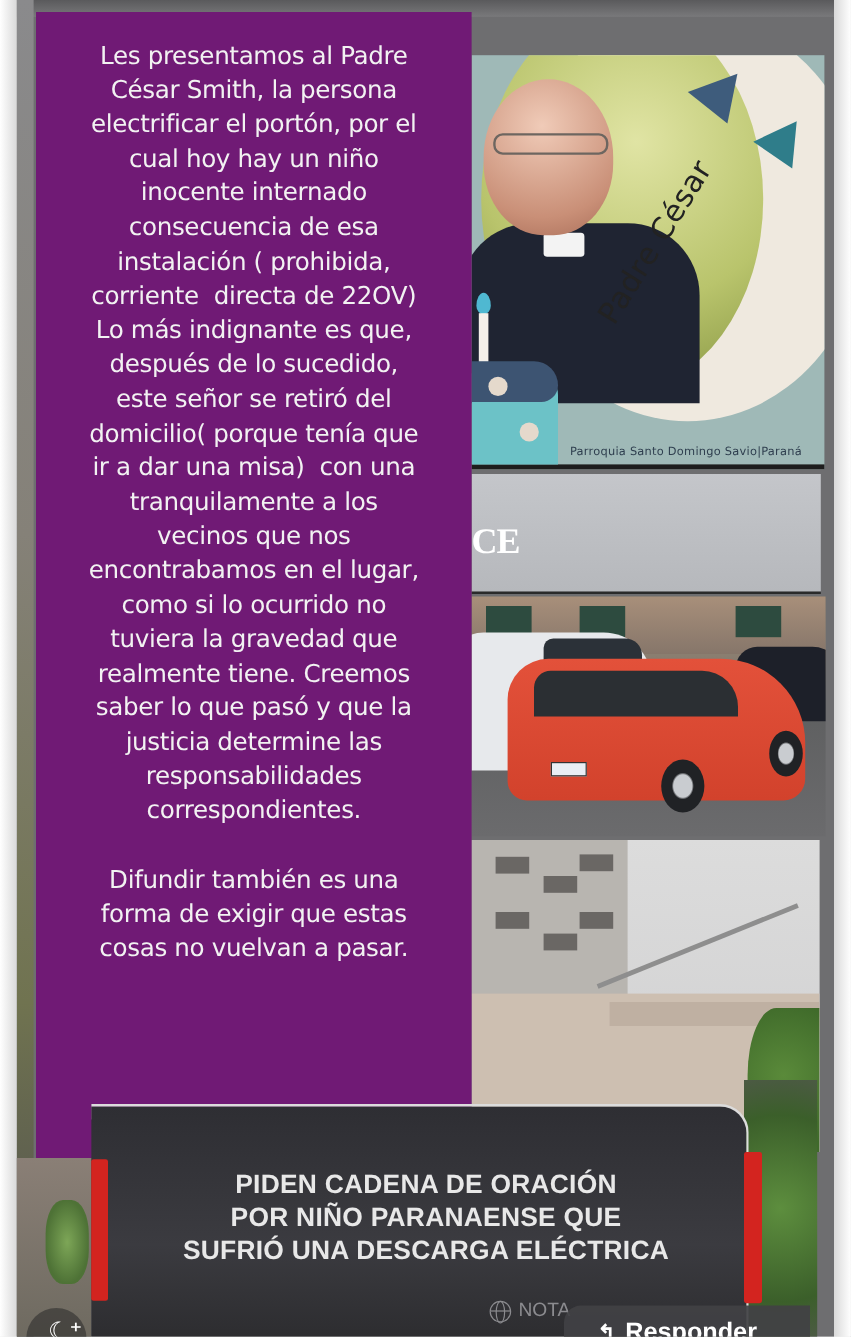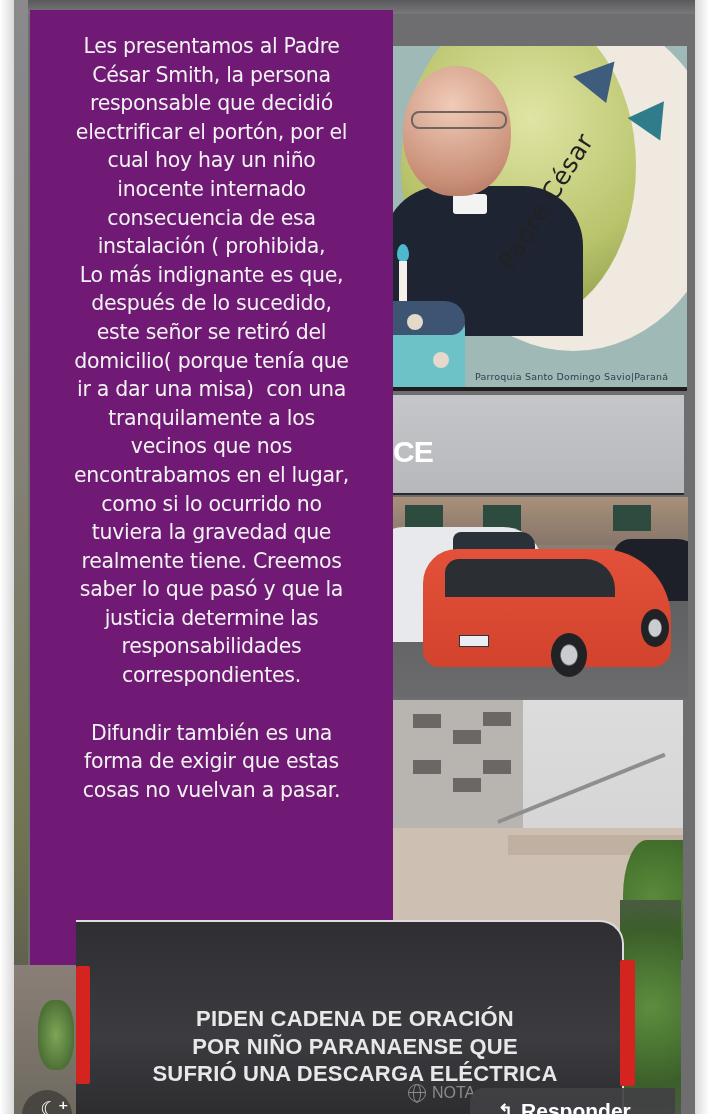--- a/index.html
+++ b/index.html
@@ -48,21 +48,21 @@
     background: #3d5472; border-radius: 0 20px 14px 0; }
   .cake-dot { position: absolute; width: 16px; height: 16px; border-radius: 50%; background: #e5d9cc; }
   .candle { position: absolute; left: 6px; top: 215px; width: 8px; height: 44px; background: #f4f0ea; }
   .flame { position: absolute; left: 4px; top: 198px; width: 12px; height: 18px; border-radius: 50% 50% 50% 50% / 60% 60% 40% 40%; background: #4fb8d1; }
   .priest-name { position: absolute; left: 124px; top: 200px; font-family: "DejaVu Sans", sans-serif;
     font-size: 25px; color: #222; transform: rotate(-58deg); transform-origin: left bottom; white-space: nowrap; letter-spacing: 0.5px; }
   .parish { position: absolute; left: 82px; top: 325px; font-size: 9.5px; color: #2f3f4f; white-space: nowrap; letter-spacing: 0.2px; }
 
   .card-banner-gray { position: absolute; left: 0; top: 355px; width: 291px; height: 100px;
     background: linear-gradient(#c4c6ca, #b6b8bc); border-bottom: 2px solid #2a2a2a; }
-  .banner-letters { position: absolute; left: 0; top: 40px; font-family: Liberation Sans, sans-serif;
+  .banner-letters { position: absolute; left: 0; top: 40px; font-family: Liberation Serif, serif;
     font-weight: bold; font-size: 30px; color: #ffffff; letter-spacing: -1px; }
 
   .card-car { position: absolute; left: 0; top: 457px; width: 295px; height: 200px; overflow: hidden;
     background: linear-gradient(#8a7e70 0%, #8a7e70 25%, #5e5f60 45%, #6b6b6d 100%); }
   .car-building { position: absolute; left: 0; top: 0; width: 100%; height: 48px; background: linear-gradient(#a88f7a, #86766a); }
   .car-window { position: absolute; top: 8px; width: 38px; height: 26px; background: #2d4b3f; }
   .car-white { position: absolute; left: -20px; top: 30px; width: 170px; height: 115px; background: #e7e9ec; border-radius: 30px 40px 10px 10px; }
   .car-white-glass { position: absolute; left: 60px; top: 35px; width: 82px; height: 26px; background: #2b3138; border-radius: 8px 14px 0 0; }
   .car-black { position: absolute; left: 220px; top: 42px; width: 90px; height: 62px; background: #1d2029; border-radius: 18px 26px 8px 8px; }
   .car-red { position: absolute; left: 30px; top: 52px; width: 248px; height: 118px; background: linear-gradient(#e3513a, #d2422c); border-radius: 34px 70px 18px 16px; }
@@ -90,21 +90,21 @@
     background: linear-gradient(#8a7f76, #6e6a60); }
   .news-tree-left { position: absolute; left: 38px; top: 1000px; width: 36px; height: 70px; background: radial-gradient(#7da657, #4e7236 70%); border-radius: 40%; }
   .news-backdrop-right { position: absolute; left: 620px; top: 900px; width: 61px; height: 214px;
     background: radial-gradient(circle at 50% 50%, #5d8e3e, #3b5f2a 70%, #4c5a44); }
   .news-card { position: absolute; left: 76px; top: 920px; width: 548px; height: 194px;
     background: linear-gradient(#2e2e33, #3b3b40 60%, #2d2d30); border-radius: 0 24px 0 0;
     border-top: 2px solid #dcdcdc; border-right: 2px solid #dcdcdc; }
   .news-redbar-left { position: absolute; left: 76px; top: 966px; width: 14px; height: 118px; background: #d3241f; border-radius: 2px; }
   .news-redbar-right { position: absolute; left: 620px; top: 960px; width: 15px; height: 126px; background: #d3241f; border-radius: 2px; }
   .news-headline { position: absolute; left: 90px; top: 973px; width: 530px; text-align: center;
-    font-family: "Liberation Sans", sans-serif; font-weight: bold; color: #e8e8e8; font-size: 22px; line-height: 27.5px; letter-spacing: 0.2px; margin-top: 32px; }
+    font-family: "Liberation Sans", sans-serif; font-weight: bold; color: #e8e8e8; font-size: 22px; line-height: 27.5px; letter-spacing: 0.2px; }
   .news-source { position: absolute; left: 408px; top: 1084px; display: flex; align-items: center; gap: 6px;
     font-family: "Liberation Sans", sans-serif; color: #8b8b8f; font-size: 16px; }
   .globe { width: 18px; height: 18px; border: 1.6px solid #8b8b8f; border-radius: 50%; position: relative; }
   .globe::before { content: ""; position: absolute; left: 4px; top: -1px; width: 6px; height: 17px; border: 1.4px solid #8b8b8f; border-radius: 50%; }
   .globe::after { content: ""; position: absolute; left: 0; top: 7px; width: 100%; height: 1.4px; background: #8b8b8f; }
 
   
   .react-btn { position: absolute; left: 22px; top: 1090px; width: 50px; height: 50px; border-radius: 50%;
     background: rgba(40,40,40,0.55); }
   .react-icon { position: absolute; left: 40px; top: 1099px; color: #ffffff; font-size: 20px; font-weight: bold; line-height: 1; }
@@ -178,26 +178,26 @@
       <div class="lamp-pole"></div>
       <div class="tree"></div>
     </div>
   </div>
 
   <div class="textbox">
     <div class="textbox-body">
       <div>
         <div>Les presentamos al Padre</div>
         <div>César Smith, la persona</div>
-        <div>responsable que decidió</div>
         <div>electrificar el portón, por el</div>
         <div>cual hoy hay un niño</div>
         <div>inocente internado</div>
         <div>consecuencia de esa</div>
         <div>instalación ( prohibida,</div>
+        <div style="white-space:pre;">corriente  directa de 22OV)</div>
         <div>Lo más indignante es que,</div>
         <div>después de lo sucedido,</div>
         <div>este señor se retiró del</div>
         <div>domicilio( porque tenía que</div>
         <div style="white-space:pre;">ir a dar una misa)  con una</div>
         <div>tranquilamente a los</div>
         <div>vecinos que nos</div>
         <div>encontrabamos en el lugar,</div>
         <div>como si lo ocurrido no</div>
         <div>tuviera la gravedad que</div>

